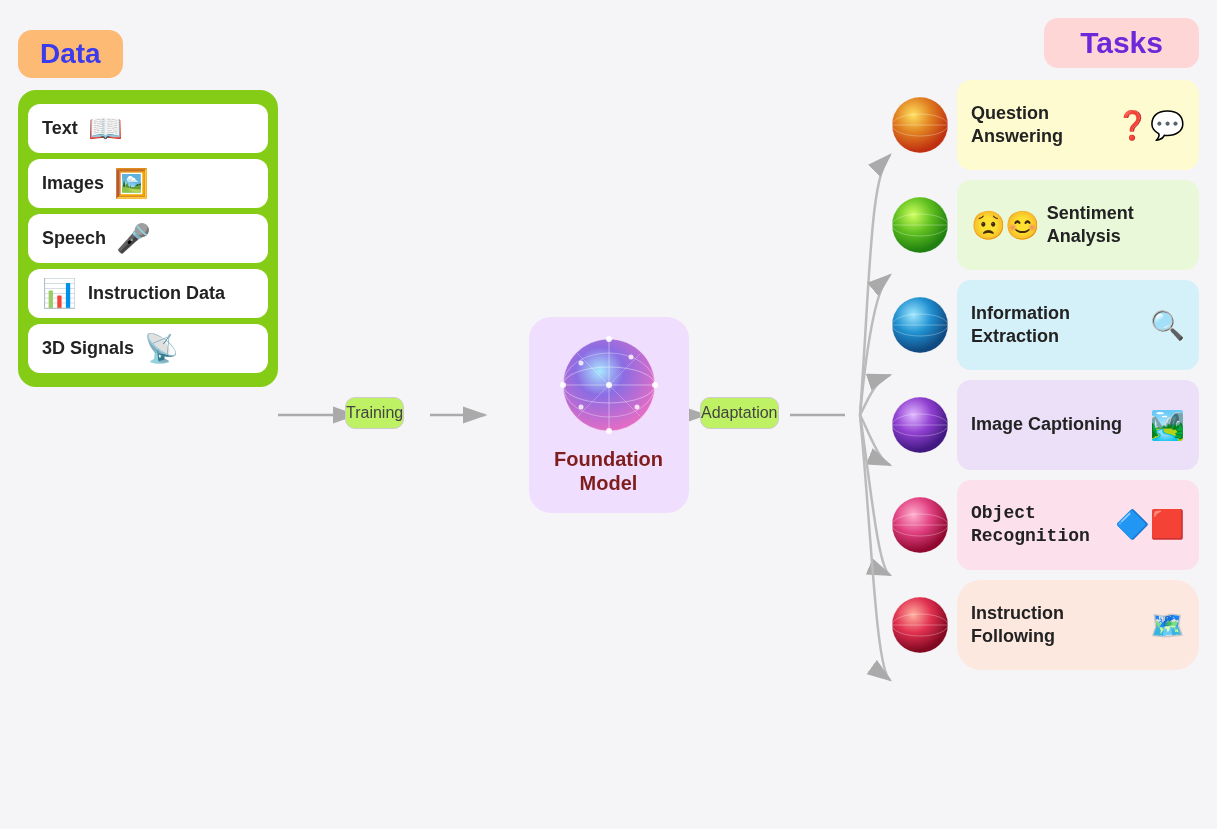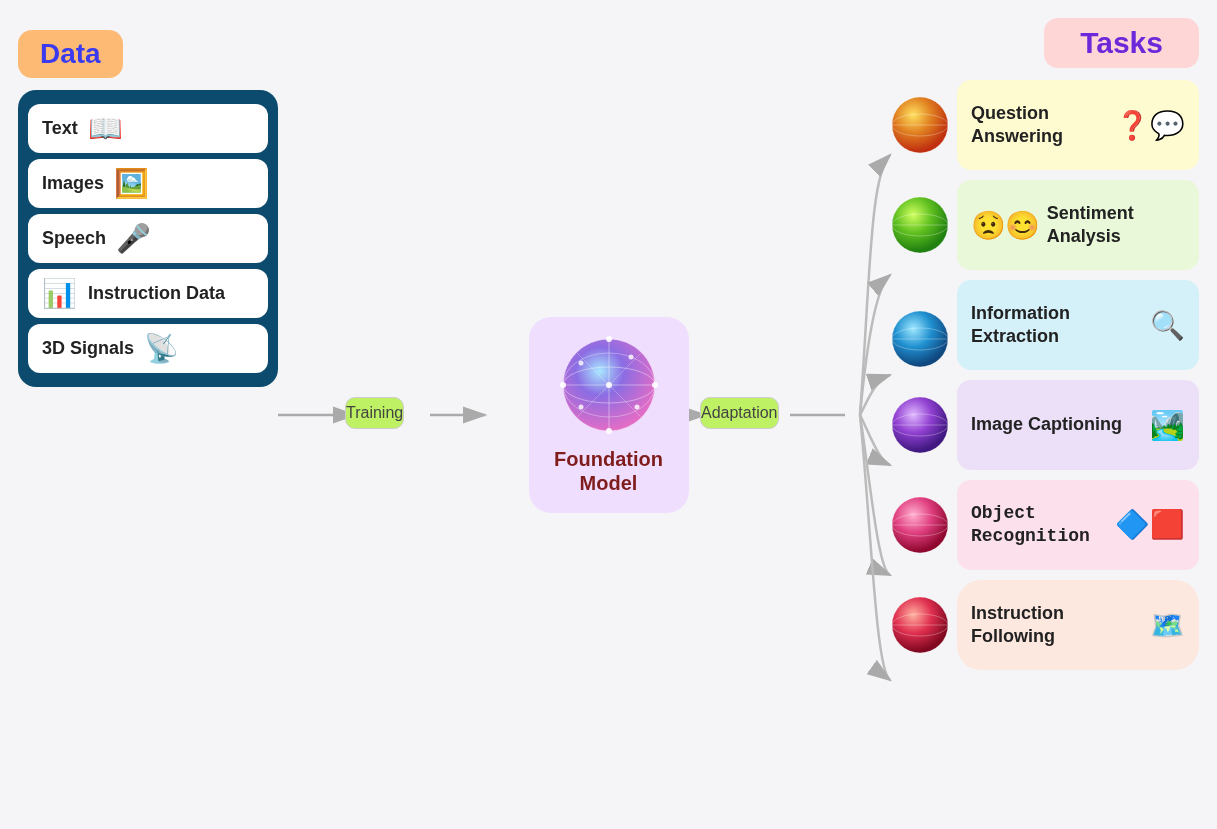--- a/index.html
+++ b/index.html
@@ -25,21 +25,21 @@
       padding: 8px 22px;
       display: inline-block;
       margin-bottom: 12px;
     }
     .data-label-box span {
       color: #3a3aee;
       font-size: 28px;
       font-weight: 800;
     }
     .data-items-box {
-      background: #0c4a6e;
+      background: #84cc16;
       border-radius: 18px;
       padding: 14px 10px;
       display: flex;
       flex-direction: column;
       gap: 6px;
     }
     .data-item {
       display: flex;
       align-items: center;
       background: white;
@@ -281,21 +281,21 @@
       <circle cx="31" cy="31" r="28" fill="none" stroke="#fff" stroke-width="0.8" opacity="0.4"></circle>
       <ellipse cx="31" cy="31" rx="28" ry="11" fill="none" stroke="#fff" stroke-width="0.7" opacity="0.4"></ellipse>
       <line x1="3" y1="31" x2="59" y2="31" stroke="#fff" stroke-width="0.7" opacity="0.4"></line>
     </svg>
     <div class="task-box task-sa" style="flex:1; border-radius:14px; padding:10px 14px; min-height:90px; display:flex; align-items:center; gap:6px;">
       <span style="font-size:28px;">😟😊</span>
       <span class="task-box-text">Sentiment Analysis</span>
     </div>
   </div>
 
-  <div style="display:flex; align-items:flex-end; gap:0;">
+  <div style="display:flex; align-items:center; gap:0;">
     <svg width="62" height="62" viewBox="0 0 62 62" style="flex-shrink:0; margin-right:6px;">
       <defs>
         <radialGradient id="ieGrad" cx="38%" cy="32%" r="65%">
           <stop offset="0%" stop-color="#a0e8ff"></stop>
           <stop offset="50%" stop-color="#2090d0"></stop>
           <stop offset="100%" stop-color="#104880"></stop>
         </radialGradient>
       </defs>
       <circle cx="31" cy="31" r="28" fill="url(#ieGrad)"></circle>
       <circle cx="31" cy="31" r="28" fill="none" stroke="#fff" stroke-width="0.8" opacity="0.4"></circle>

